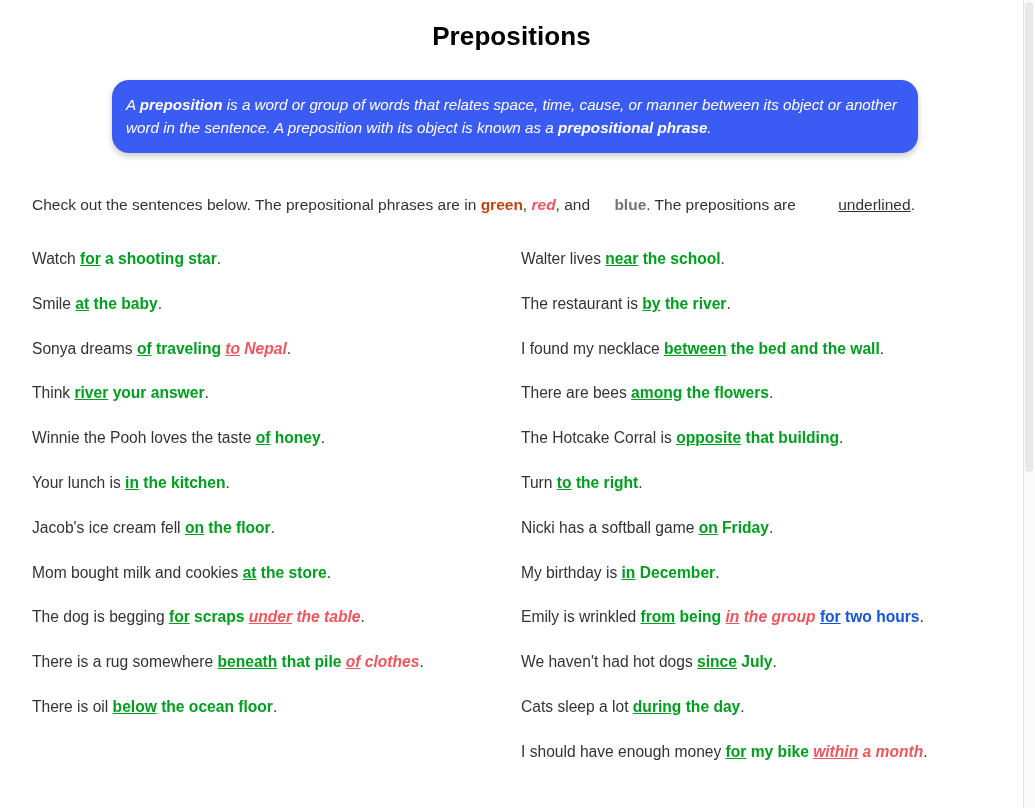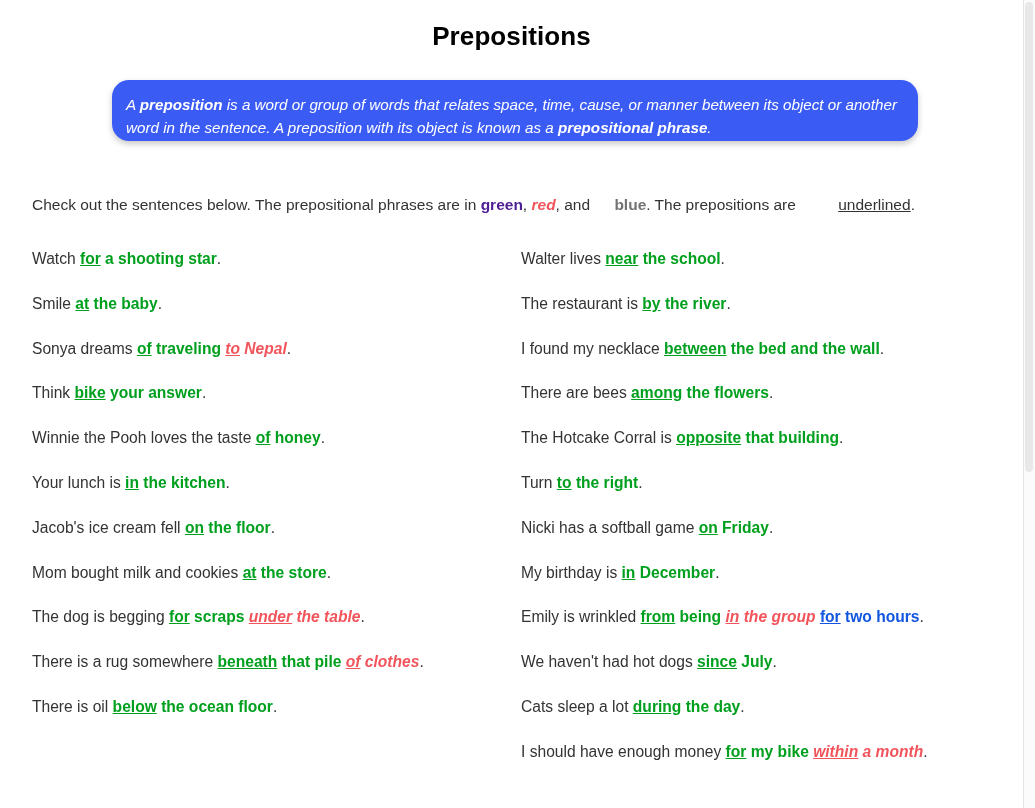--- a/index.html
+++ b/index.html
@@ -60,41 +60,41 @@
     letter-spacing: 0.1px;
   }
 
   
   .banner {
     position: absolute;
     left: 112px;
     top: 80px;
     width: 806px;
     box-sizing: border-box;
-    padding: 13px 16px 2px 14px;
+    padding: 13px 16px 14px 14px;
     background: #3b5bf5;
     border-radius: 17px;
     color: #ffffff;
     font-style: italic;
     font-size: 15.2px;
     line-height: 1.52;
     box-shadow: 0 3px 6px rgba(0,0,0,0.22);
   }
   .banner b { font-weight: bold; font-style: italic; }
 
   
   .intro {
     position: absolute;
     left: 32px;
     top: 196px;
     font-size: 15.5px;
     color: #333333;
     white-space: nowrap;
   }
-  .intro .g { color: #4c1d95; font-weight: bold; text-align: right; }
+  .intro .g { color: #c2410c; font-weight: bold; text-align: right; }
   .intro .r { color: #f2545c; font-weight: bold; font-style: italic; }
   .intro .b { color: #737373; font-weight: bold; margin-left: 20px; }
   .intro .u { text-decoration: underline; margin-left: 38px; }
 
   
   .columns {
     position: absolute;
     left: 0;
     top: 248px;
     width: 1023px;
@@ -136,21 +136,21 @@
 
   <div class="intro">
     <span>Check out the sentences below. The prepositional phrases are in </span><span class="g">green</span><span>, </span><span class="r">red</span><span>, and </span><span class="b">blue</span><span>. The prepositions are </span><span class="u">underlined</span><span>.</span>
   </div>
 
   <div class="columns">
     <div class="col col-left" id="col-left">
         <div class="sentence"><span class="">Watch </span><span class="ph-green prep">for</span><span class="ph-green "> a shooting star</span><span class="">.</span></div>
         <div class="sentence"><span class="">Smile </span><span class="ph-green prep">at</span><span class="ph-green "> the baby</span><span class="">.</span></div>
         <div class="sentence"><span class="">Sonya dreams </span><span class="ph-green prep">of</span><span class="ph-green "> traveling </span><span class="ph-red prep">to</span><span class="ph-red "> Nepal</span><span class="">.</span></div>
-        <div class="sentence"><span class="">Think </span><span class="ph-green prep">bike</span><span class="ph-green "> your answer</span><span class="">.</span></div>
+        <div class="sentence"><span class="">Think </span><span class="ph-green prep">river</span><span class="ph-green "> your answer</span><span class="">.</span></div>
         <div class="sentence"><span class="">Winnie the Pooh loves the taste </span><span class="ph-green prep">of</span><span class="ph-green "> honey</span><span class="">.</span></div>
         <div class="sentence"><span class="">Your lunch is </span><span class="ph-green prep">in</span><span class="ph-green "> the kitchen</span><span class="">.</span></div>
         <div class="sentence"><span class="">Jacob's ice cream fell </span><span class="ph-green prep">on</span><span class="ph-green "> the floor</span><span class="">.</span></div>
         <div class="sentence"><span class="">Mom bought milk and cookies </span><span class="ph-green prep">at</span><span class="ph-green "> the store</span><span class="">.</span></div>
         <div class="sentence"><span class="">The dog is begging </span><span class="ph-green prep">for</span><span class="ph-green "> scraps </span><span class="ph-red prep">under</span><span class="ph-red "> the table</span><span class="">.</span></div>
         <div class="sentence"><span class="">There is a rug somewhere </span><span class="ph-green prep">beneath</span><span class="ph-green "> that pile </span><span class="ph-red prep">of</span><span class="ph-red "> clothes</span><span class="">.</span></div>
         <div class="sentence"><span class="">There is oil </span><span class="ph-green prep">below</span><span class="ph-green "> the ocean floor</span><span class="">.</span></div>
       </div>
     <div class="col col-right" id="col-right">
         <div class="sentence"><span class="">Walter lives </span><span class="ph-green prep">near</span><span class="ph-green "> the school</span><span class="">.</span></div>

